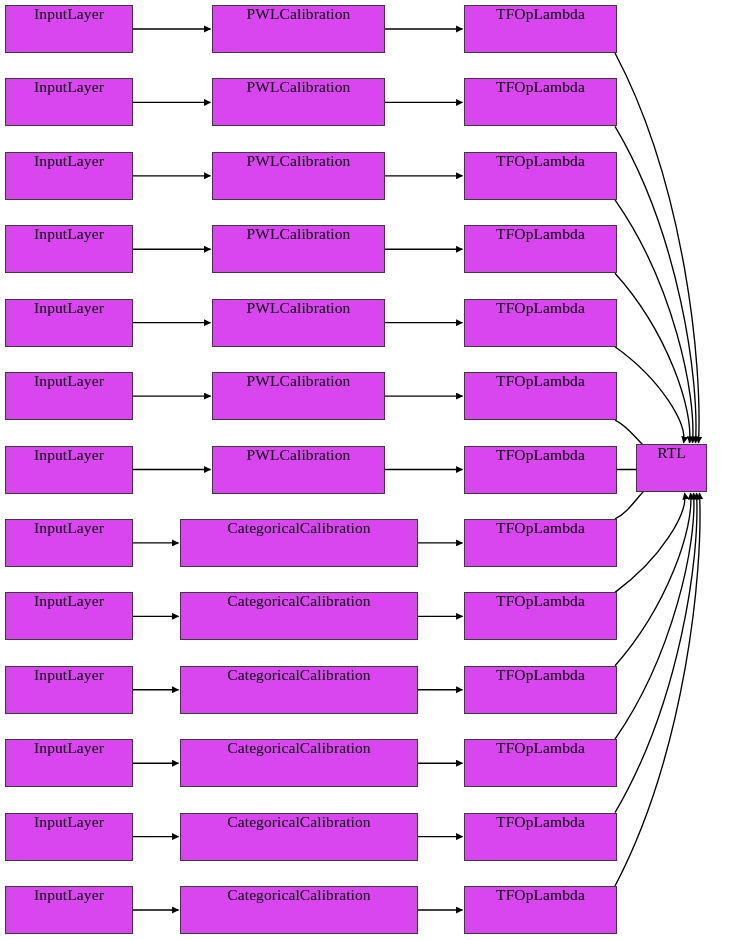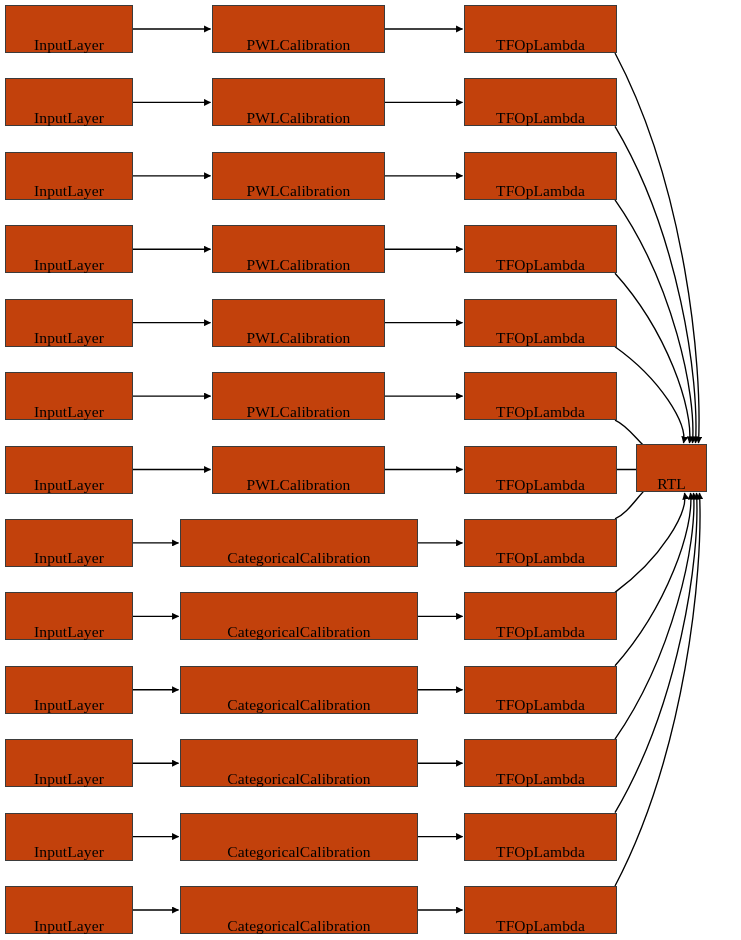--- a/index.html
+++ b/index.html
@@ -22,23 +22,23 @@
     left: 0;
     top: 0;
     width: 741px;
     height: 940px;
     pointer-events: none;
   }
   .node {
     position: absolute;
     box-sizing: border-box;
     border: 1px solid #3b3b3b;
-    background: #c2410c;
+    background: #d946ef;
     display: flex;
-    align-items: flex-end;
+    align-items: flex-start;
     justify-content: center;
     font-size: 15.5px;
     line-height: 1;
     color: #000000;
     white-space: nowrap;
     letter-spacing: 0.1px;
   }
   .node-label {
     display: block;
   }

